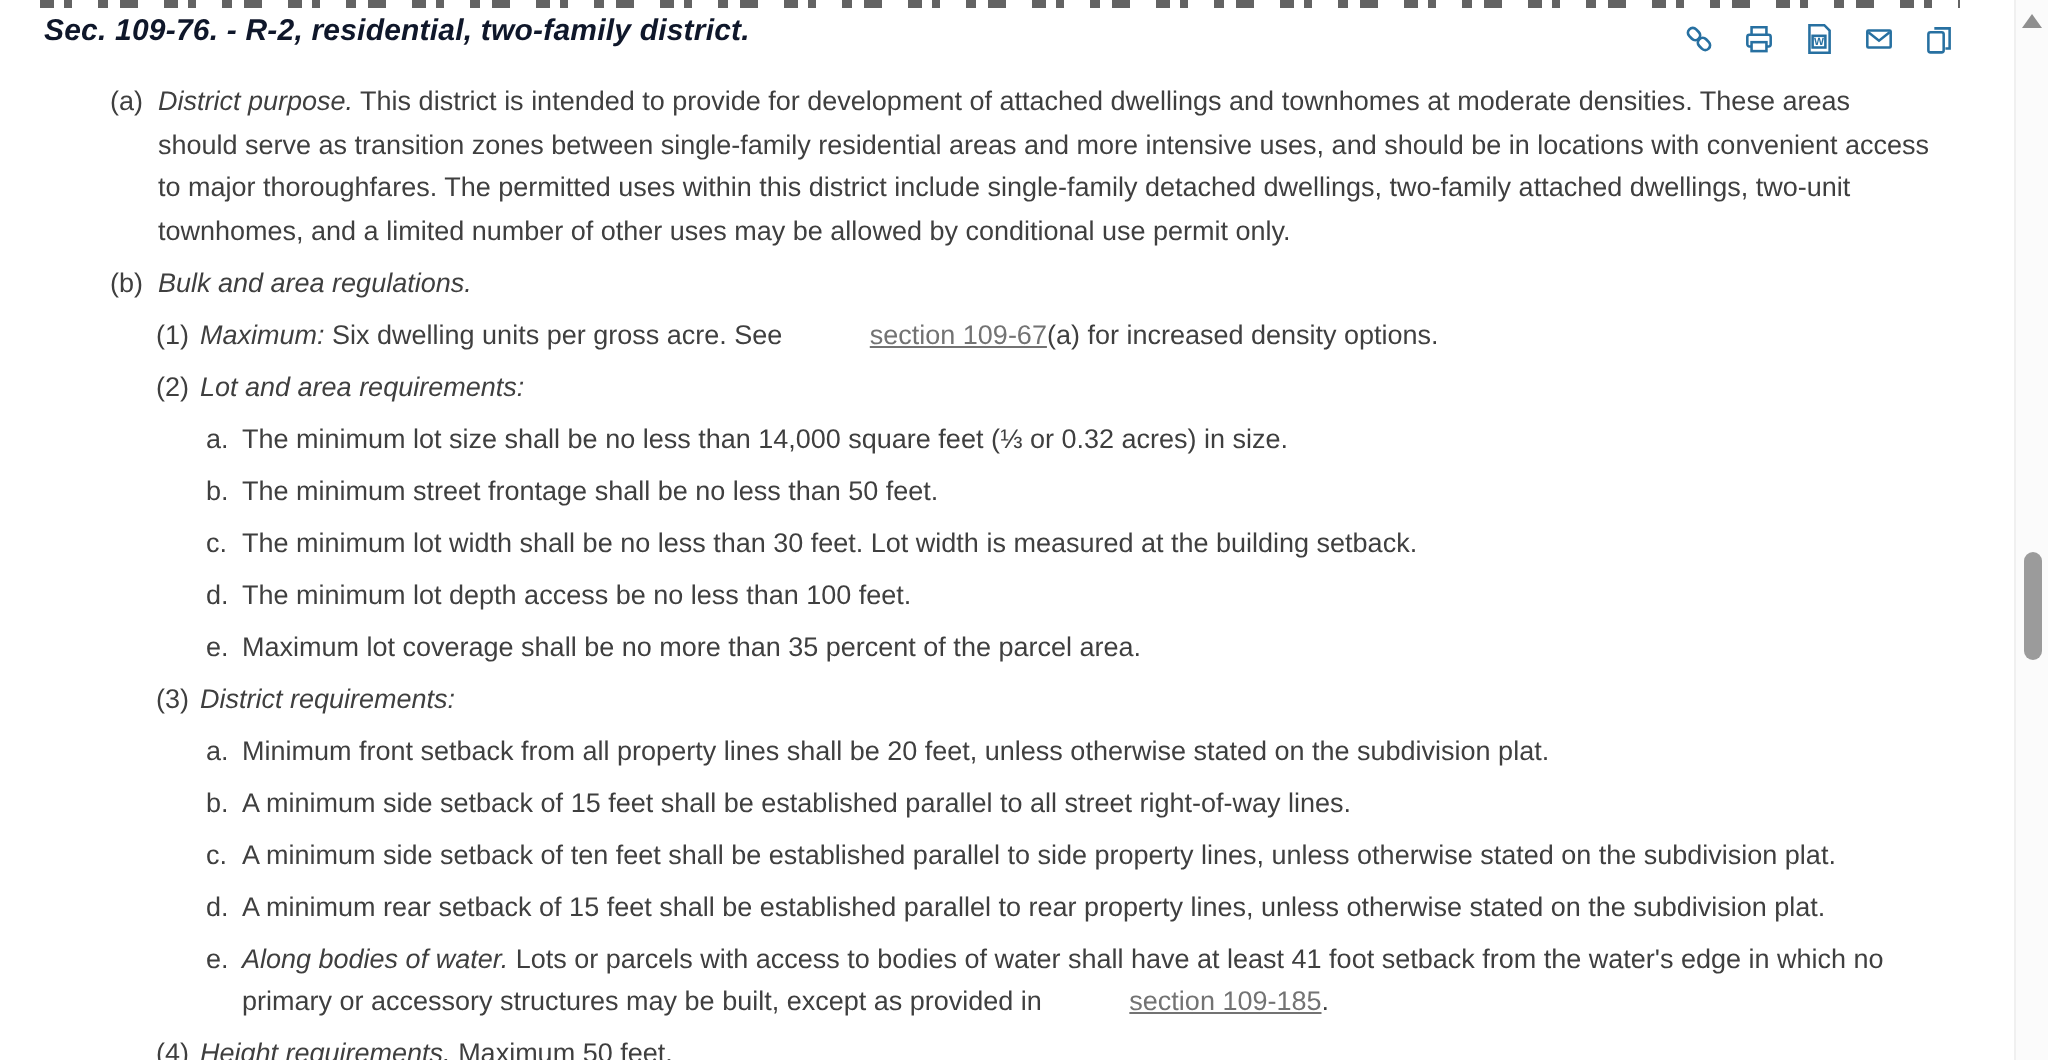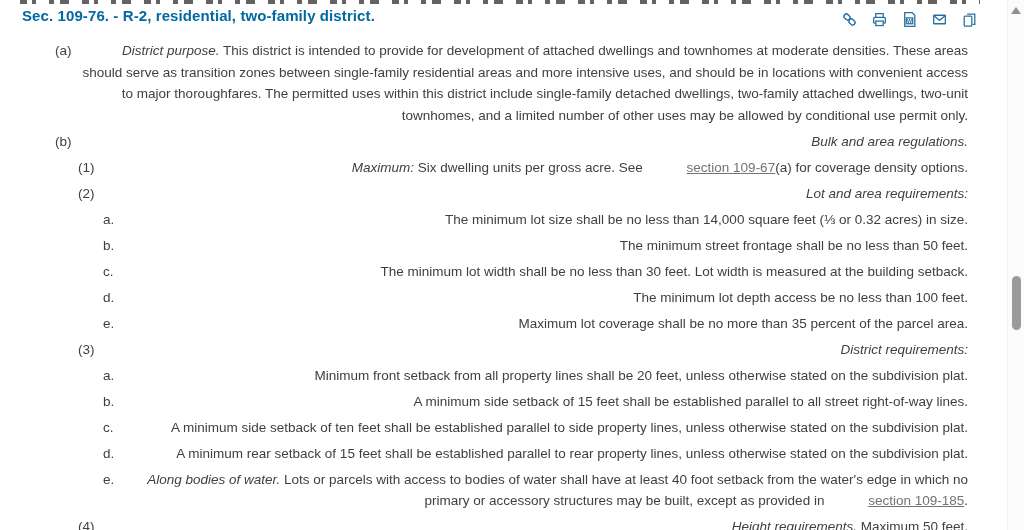--- a/index.html
+++ b/index.html
@@ -16,34 +16,34 @@
     position:absolute; top:0; left:20px; width:960px; height:4px; overflow:hidden;
     background:repeating-linear-gradient(90deg,
       #3c3c3c 0 7px, transparent 7px 12px,
       #3c3c3c 12px 16px, transparent 16px 29px,
       #3c3c3c 29px 34px, transparent 34px 40px,
       #3c3c3c 40px 49px, transparent 49px 62px);
     opacity:.8;
   }
   .title {
     position:absolute; top:7px; left:22px;
-    font-size:15px; font-weight:700; color:#0369a1; letter-spacing:.1px;
+    font-size:15px; font-weight:700; color:#0f172a; letter-spacing:.1px;font-style:italic;
   }
   .toolbar {
     position:absolute; top:11px; right:46px;
     display:flex; gap:13px; align-items:center;
   }
   .tool-btn { width:17px; height:17px; display:block; cursor:pointer; background:none; border:none; padding:0; }
   .tool-btn svg { display:block; }
 
   .content {
     position:absolute; top:40px; left:55px; right:56px;
   }
   .row { display:flex; align-items:flex-start; margin-bottom:4.5px; line-height:21.5px; }
-  .row p, .row .txt { flex:1; line-height:21.5px;text-align:right; }
+  .row p, .row .txt { flex:1; line-height:21.5px; }
   .lbl { flex:none; color:#3f3f3f; }
   .l1 > .lbl { width:24px; }
   .l2 { margin-left:23px; }
   .l2 > .lbl { width:22px; }
   .l3 { margin-left:48px; }
   .l3 > .lbl { width:18px; }
   i.lead { font-style:italic; }
   a.xref { color:#737373; text-decoration:underline; cursor:pointer;margin-left:40px; }
 
   
@@ -115,21 +115,21 @@
     <p><i class="lead">District purpose.</i><span> This district is intended to provide for development of attached dwellings and townhomes at moderate densities. These areas should serve as transition zones between single-family residential areas and more intensive uses, and should be in locations with convenient access to major thoroughfares. The permitted uses within this district include single-family detached dwellings, two-family attached dwellings, two-unit townhomes, and a limited number of other uses may be allowed by conditional use permit only.</span></p>
   </div>
 
   <div class="row l1">
     <span class="lbl">(b)</span>
     <p><i class="lead">Bulk and area regulations.</i></p>
   </div>
 
   <div class="row l2">
     <span class="lbl">(1)</span>
-    <p><i class="lead">Maximum:</i><span> Six dwelling units per gross acre. See </span><a class="xref">section 109-67</a><span>(a) for coverage density options.</span></p>
+    <p><i class="lead">Maximum:</i><span> Six dwelling units per gross acre. See </span><a class="xref">section 109-67</a><span>(a) for increased density options.</span></p>
   </div>
 
   <div class="row l2">
     <span class="lbl">(2)</span>
     <p><i class="lead">Lot and area requirements:</i></p>
   </div>
 
   <div class="row l3">
     <span class="lbl">a.</span>
     <p>The minimum lot size shall be no less than 14,000 square feet (⅓ or 0.32 acres) in size.</p>
@@ -167,21 +167,21 @@
   <div class="row l3">
     <span class="lbl">c.</span>
     <p>A minimum side setback of ten feet shall be established parallel to side property lines, unless otherwise stated on the subdivision plat.</p>
   </div>
   <div class="row l3">
     <span class="lbl">d.</span>
     <p>A minimum rear setback of 15 feet shall be established parallel to rear property lines, unless otherwise stated on the subdivision plat.</p>
   </div>
   <div class="row l3">
     <span class="lbl">e.</span>
-    <p><i class="lead">Along bodies of water.</i><span> Lots or parcels with access to bodies of water shall have at least 40 foot setback from the water's edge in which no primary or accessory structures may be built, except as provided in </span><a class="xref">section 109-185</a><span>.</span></p>
+    <p><i class="lead">Along bodies of water.</i><span> Lots or parcels with access to bodies of water shall have at least 41 foot setback from the water's edge in which no primary or accessory structures may be built, except as provided in </span><a class="xref">section 109-185</a><span>.</span></p>
   </div>
 
   <div class="row l2">
     <span class="lbl">(4)</span>
     <p><i class="lead">Height requirements.</i><span> Maximum 50 feet.</span></p>
   </div>
 
 </div>
 
 <div class="scrollbar">

